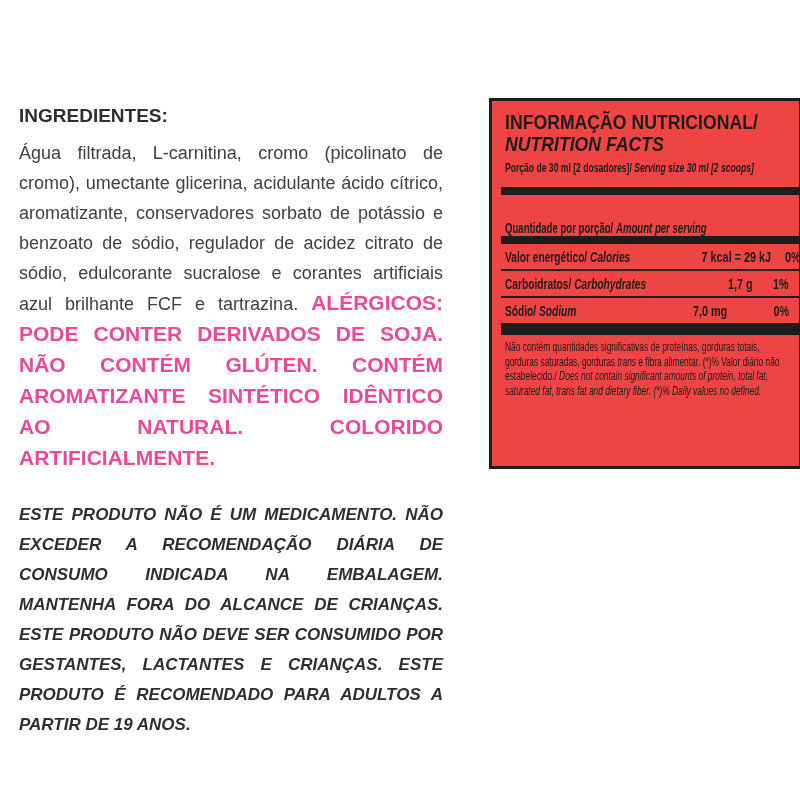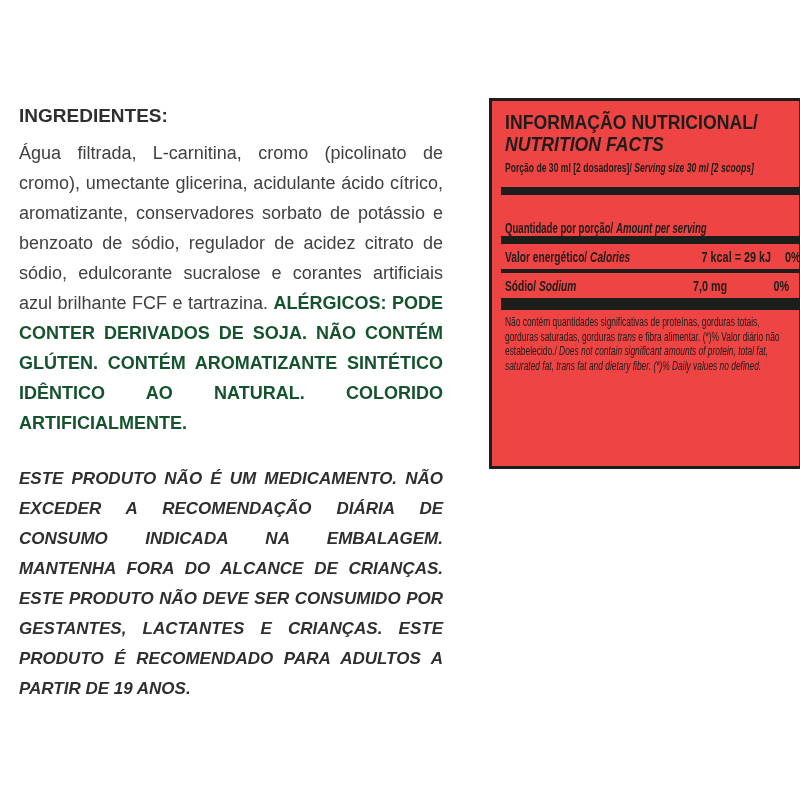--- a/index.html
+++ b/index.html
@@ -5,21 +5,21 @@
   html,body{margin:0;padding:0;}
   body{
     width:800px;height:800px;background:#ffffff;position:relative;
     font-family:"Liberation Sans",sans-serif;color:#414042;overflow:hidden;
   }
 
   
   .left-block{position:absolute;left:19px;top:97px;width:424px;}
   .ing-heading{font-size:19px;font-weight:700;color:#2f2f31;margin:8px 0 11px 0;}
   .ing-para{font-size:18px;line-height:30px;text-align:justify;margin:0;color:#414042;}
-  .allergens{font-weight:700;font-size:18px;color:#14532d;}
+  .allergens{font-weight:700;font-size:21px;color:#ec4899;}
   .warning-para{margin:26px 0 0 0;font-size:17px;line-height:30px;font-weight:700;
     color:#2f2f31;text-align:justify;font-style:italic;}
 
   
   .nutri{position:absolute;left:453px;top:98px;width:313px;height:371px;
     border:3px solid #1d1d1b;box-sizing:border-box;color:#1d1d1b;background:#ef4444;margin-left:36px;}
   .t-head{padding:10px 10px 0 13px;}
   .title-pt,.title-en{font-size:21px;font-weight:700;line-height:21.5px;white-space:nowrap;
     transform:scaleX(0.84);transform-origin:left center;}
   .title-en{font-style:italic;}
@@ -77,20 +77,25 @@
 
   <div class="bar"></div>
 
   <div class="nrow">
     <div class="n-name"><span>Valor energético/ </span><span class="it">Calories</span></div>
     <div class="n-amount">7 kcal = 29 kJ</div>
     <div class="n-dv">0%</div>
   </div>
   <div class="rule"></div>
 
+  <div class="nrow">
+    <div class="n-name"><span>Carboidratos/ </span><span class="it">Carbohydrates</span></div>
+    <div class="n-amount">1,7 g</div>
+    <div class="n-dv">1%</div>
+  </div>
   <div class="rule"></div>
 
   <div class="nrow">
     <div class="n-name"><span>Sódio/ </span><span class="it">Sodium</span></div>
     <div class="n-amount">7,0 mg</div>
     <div class="n-dv">0%</div>
   </div>
   <div class="rule"></div>
 
   <div class="rule"></div>

